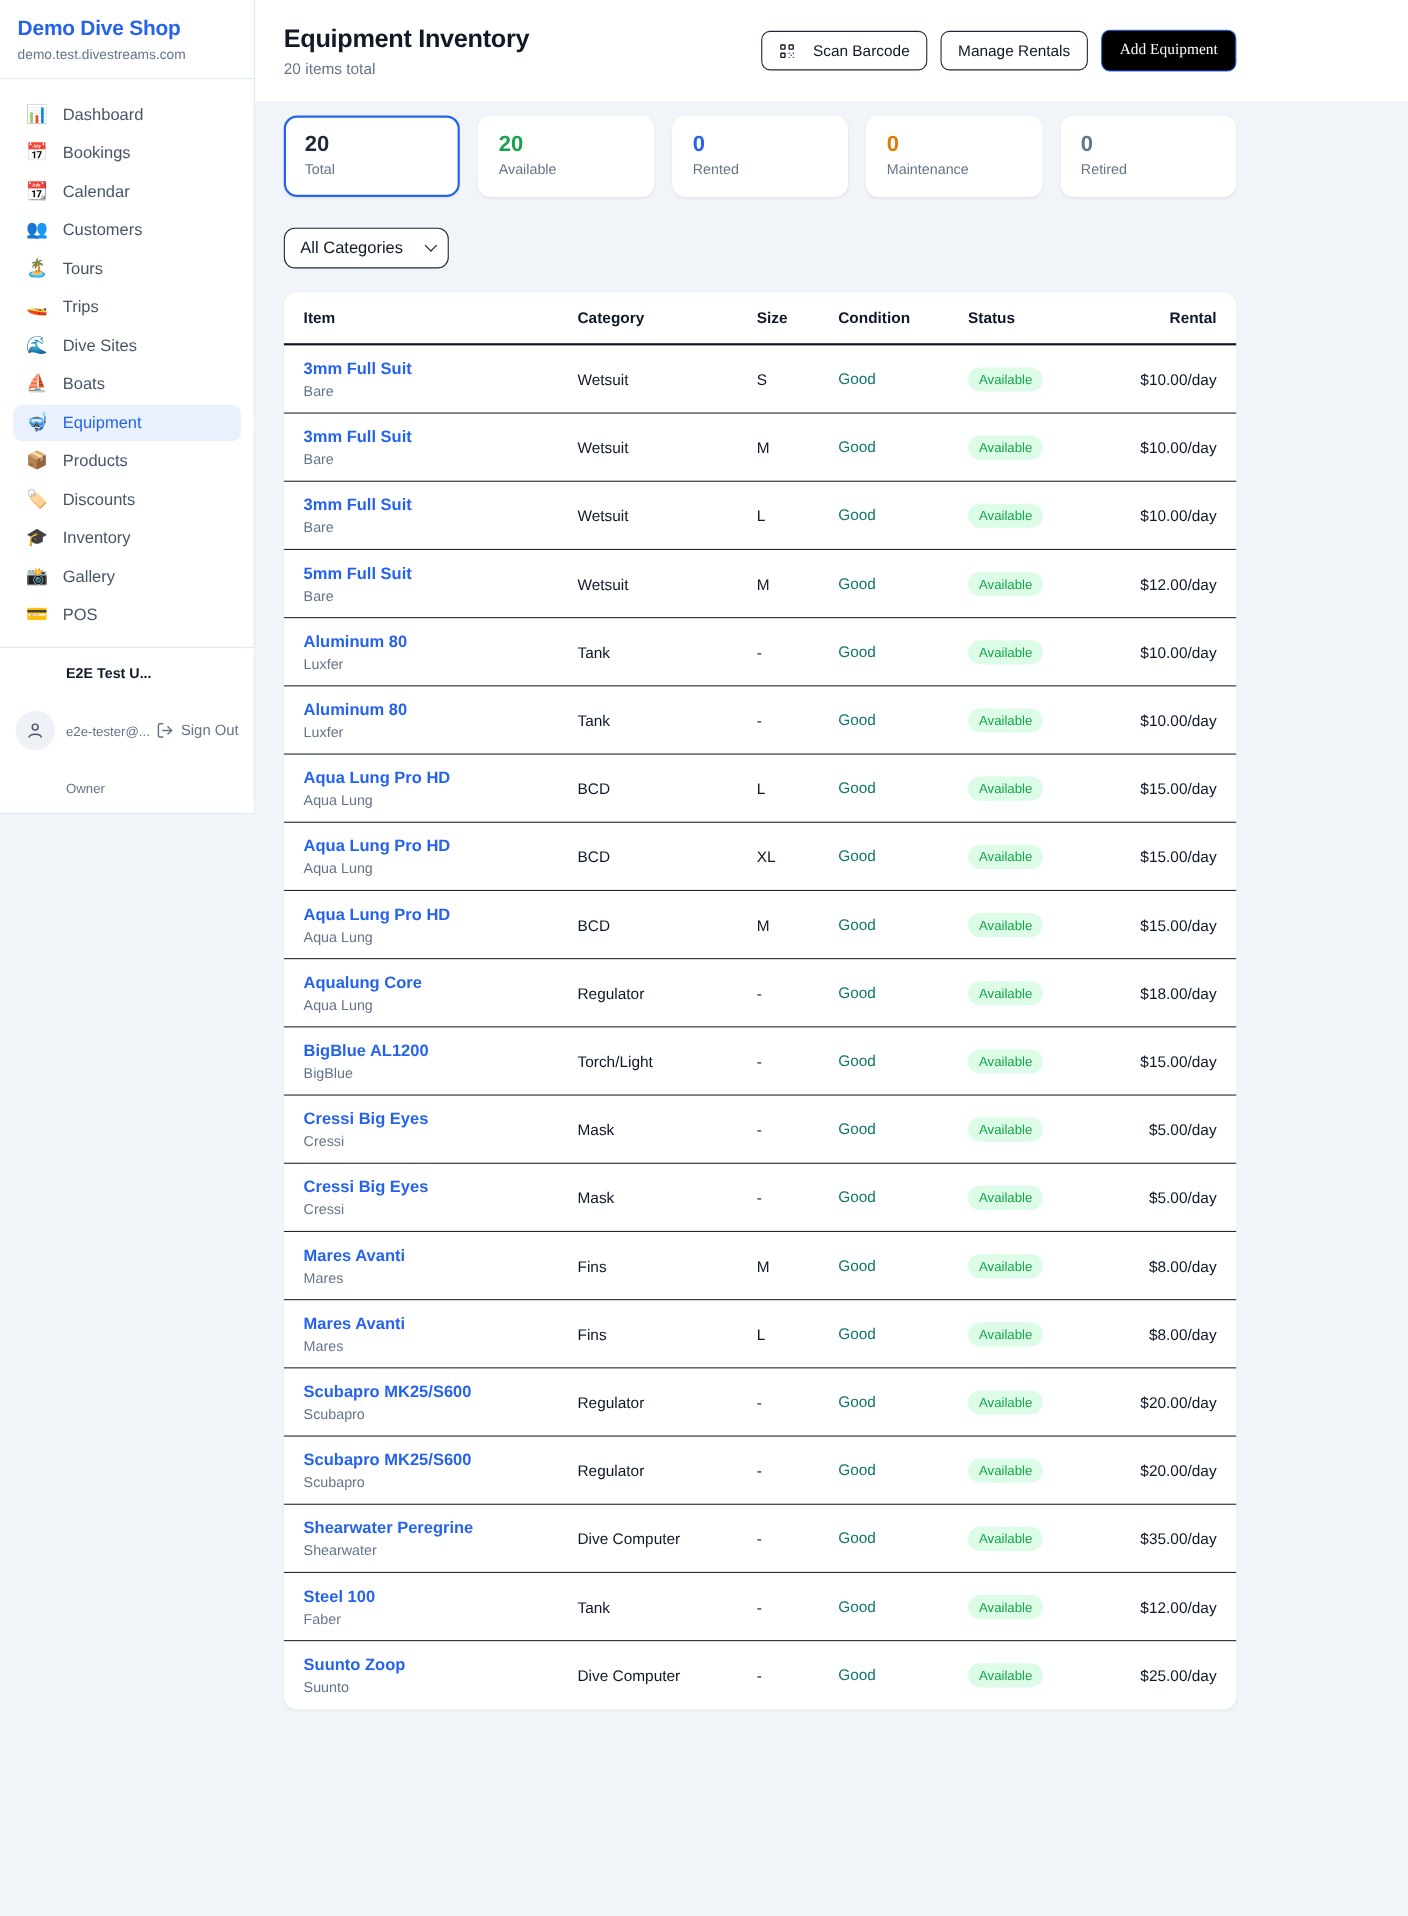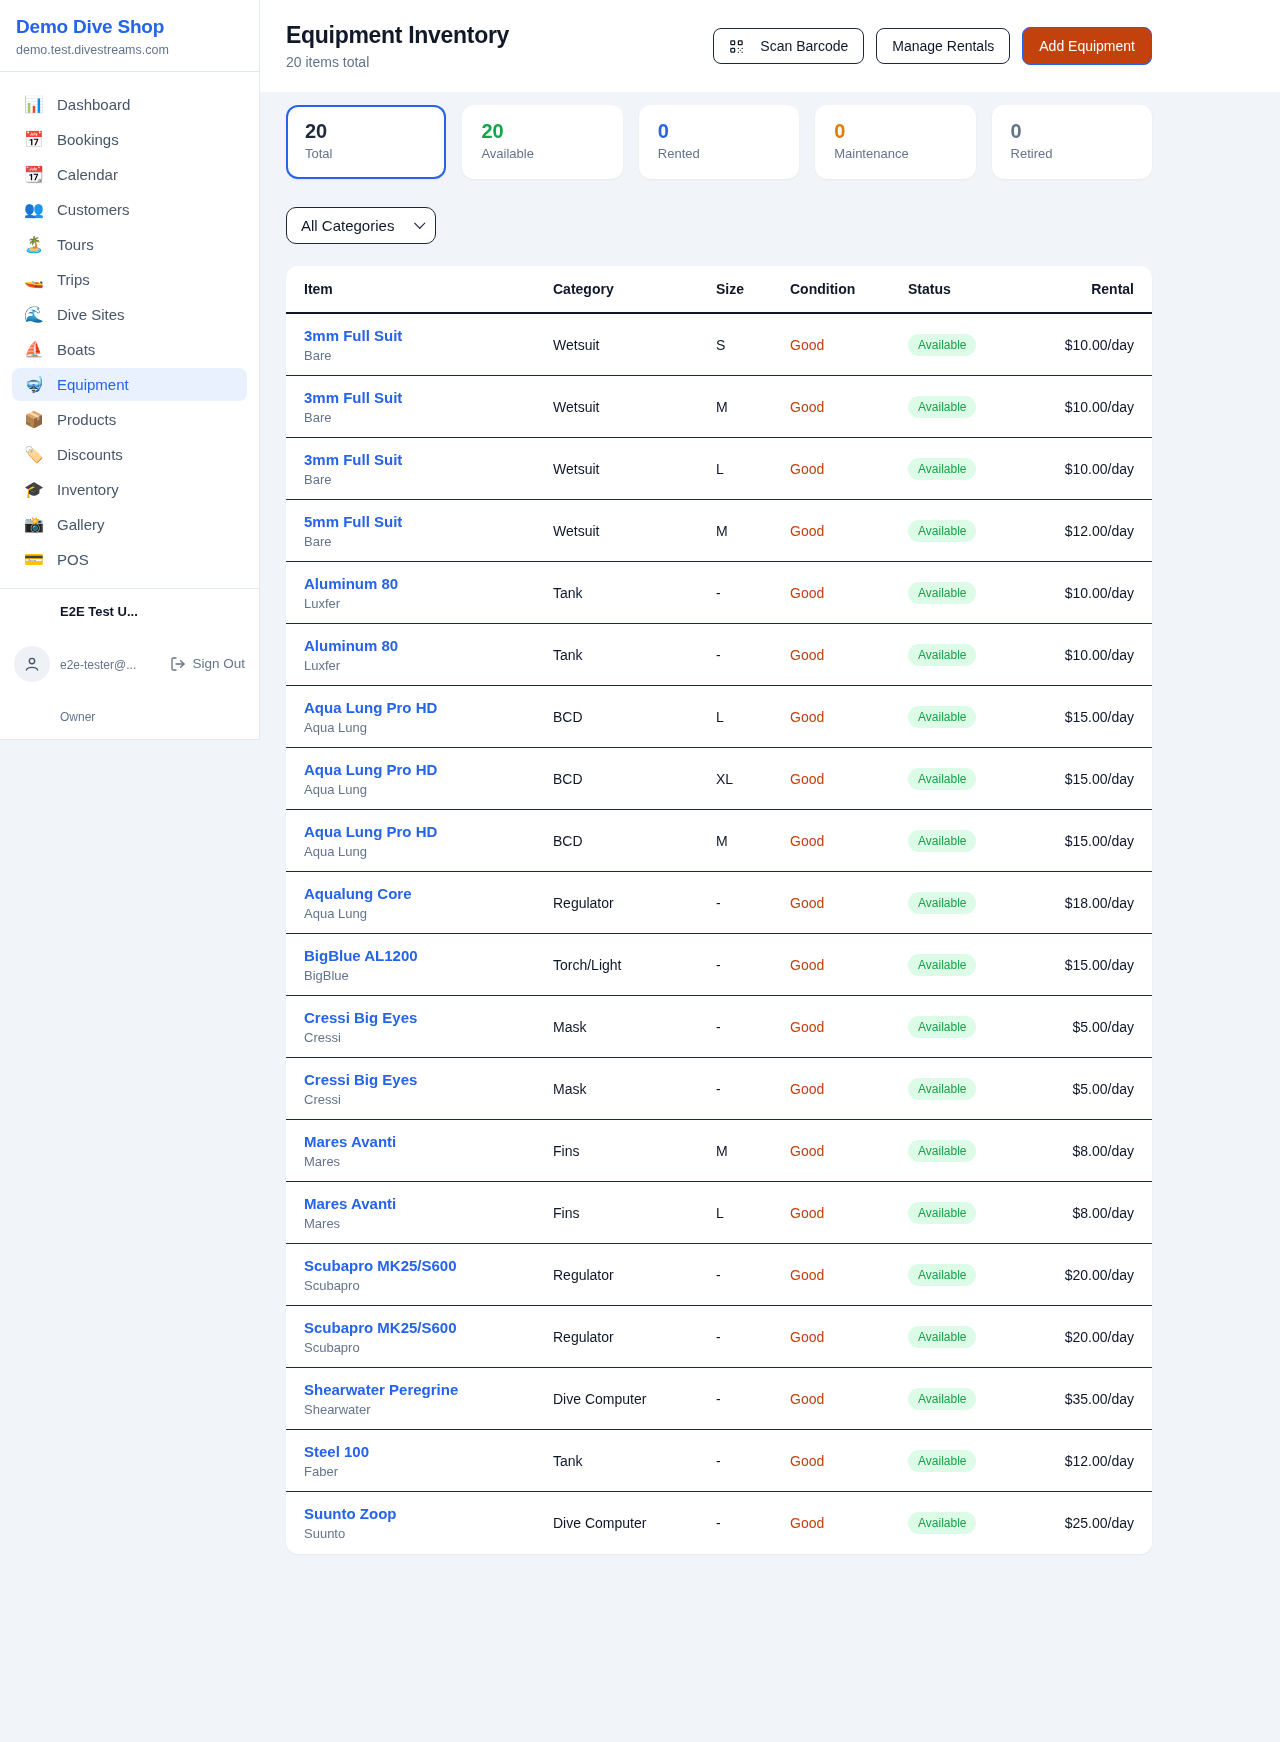--- a/index.html
+++ b/index.html
@@ -6,21 +6,21 @@
   html,body { background:#f1f5f9; }
   body {
     width:1280px; min-height:1742px;
     font-family:"Liberation Sans", sans-serif;
     color:#0f172a;
   }
   .app { display:flex; align-items:flex-start; width:1280px; }
 
   
   .sidebar {
-    width:260px; background:#ffffff; border-right:1px solid #e2e8f0;
+    width:232px; background:#ffffff; border-right:1px solid #e2e8f0;
     border-bottom:1px solid #e2e8f0; flex-shrink:0;
   }
   .brand-box { padding:16px 16px 14px; border-bottom:1px solid #e2e8f0; }
   .brand-title { color:#2563eb; font-size:19px; font-weight:700; letter-spacing:-0.2px; }
   .brand-domain { color:#64748b; font-size:12.5px; margin-top:5px; }
   .nav { padding:14px 0 10px; }
   .nav-item {
     display:flex; align-items:center; gap:13px;
     margin:2px 12px; padding:8px 12px; border-radius:8px;
     font-size:15px; color:#475569; cursor:pointer;
@@ -52,21 +52,21 @@
   .header-inner { display:flex; align-items:center; justify-content:space-between; }
   .page-title { font-size:23px; font-weight:700; letter-spacing:-0.3px; color:#111827; }
   .items-count { font-size:14px; color:#64748b; margin-top:5px; }
   .header-actions { display:flex; gap:12px; align-items:center; }
   .btn {
     display:flex; align-items:center; gap:16px;
     font-family:inherit; font-size:14px; cursor:pointer;
     padding:9px 15px; border-radius:8px; background:#ffffff;
     border:1px solid #1e293b; color:#0f172a; white-space:nowrap;
   }
-  .btn-primary { background:#c2410c; border:1px solid #2563eb; color:#ffffff; font-weight:500; padding:10px 16px; }
+  .btn-primary { background:#000000; border:1px solid #2563eb; color:#ffffff; font-weight:500; padding:10px 16px;font-family:Liberation Serif, serif; }
 
   
   .stats { display:grid; grid-template-columns:repeat(5,1fr); gap:16px; margin-top:13px; }
   .stat-card {
     background:#ffffff; border:2px solid transparent; border-radius:12px;
     padding:13px 17px 16px; box-shadow:0 1px 2px rgba(15,23,42,.05);
     cursor:pointer;
   }
   .stat-card.selected { border-color:#2563eb; }
   .stat-value { font-size:20px; font-weight:800; }
@@ -101,21 +101,21 @@
     align-items:center; padding:0 18px;
   }
   .thead { height:48px; border-bottom:2px solid #0f172a; }
   .thead .th { font-size:14px; font-weight:700; color:#0f172a; }
   .th-rental { text-align:right; }
   .row { height:62px; border-bottom:1px solid #1f2937; }
   .row:last-child { border-bottom:none; }
   .item-name { color:#2563eb; font-size:15px; font-weight:600; text-decoration:none; display:inline-block; }
   .item-brand { color:#64748b; font-size:13px; margin-top:3px; }
   .cell { font-size:14px; color:#0f172a; }
-  .cond { color:#c2410c; text-decoration:none; font-size:14px; }
+  .cond { color:#0f766e; text-decoration:none; font-size:14px; }
   .badge {
     display:inline-block; background:#dcfce7; color:#16a34a;
     font-size:12px; padding:4px 10px; border-radius:999px;
   }
   .rental { text-align:right; font-size:14px; color:#0f172a; }
 
   svg { display:block; }
 </style>
 </head>
 <body>

